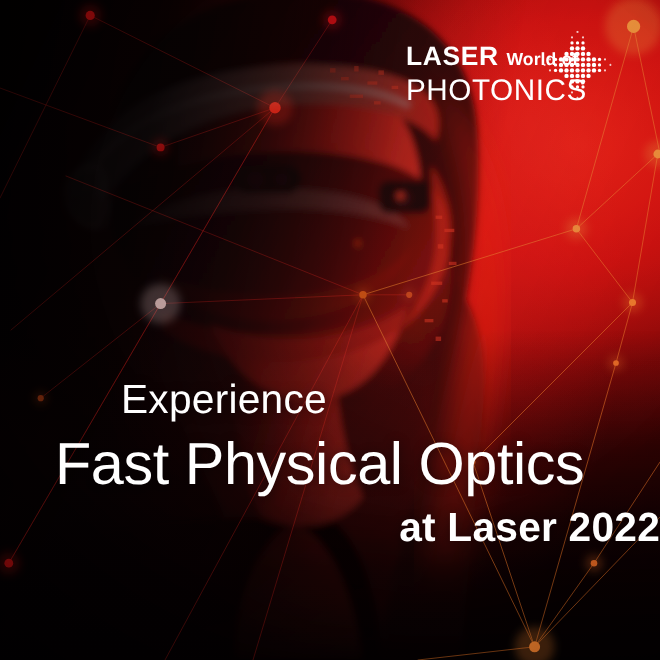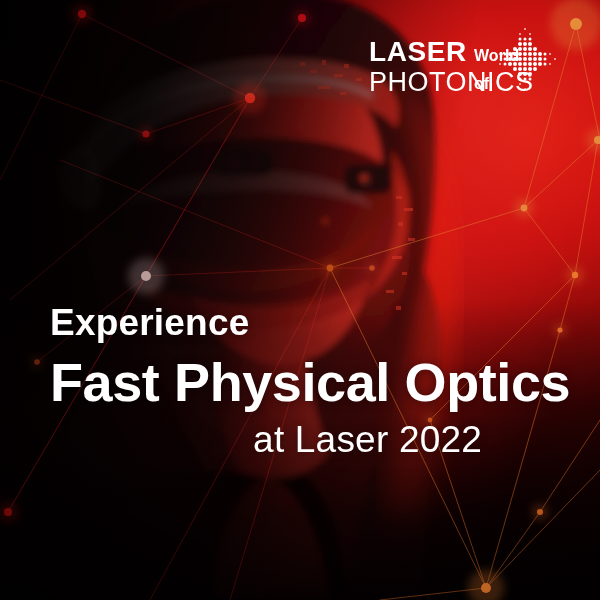--- a/index.html
+++ b/index.html
@@ -92,21 +92,21 @@
     text-align: left;
     color: #ffffff;
   }
   .logo-line-1 {
     display: flex;
     align-items: baseline;
     gap: 7px;
     height: 28px;
   }
   .logo-laser {
-    font-size: 28px;
+    font-size: 24px;
     font-weight: bold;
     letter-spacing: 0.6px;
     line-height: 28px;
     font-family: "Liberation Sans", sans-serif;
   }
   .logo-worldof {
     font-size: 16px;
     font-weight: bold;
     line-height: 28px;
     letter-spacing: 0.1px;
@@ -132,41 +132,41 @@
     position: absolute;
     left: 0;
     right: 0;
     top: 300px;
     z-index: 40;
     color: #ffffff;
     text-shadow: 0 1px 10px rgba(0,0,0,0.45);
   }
   #copy-eyebrow {
     font-size: 37px;
-    font-weight: 700;
+    font-weight: 400;
     letter-spacing: 0.2px;
     line-height: 46px;
-    padding-left: 50px;
+    padding-left: 110px;
+    margin-top: 40px;
   }
   #copy-headline {
     font-size: 54px;
-    font-weight: bold;
+    font-weight: normal;
     letter-spacing: -0.4px;
     line-height: 64px;
     padding-left: 50px;
     margin-top: 4px;
     white-space: nowrap;
   }
   #copy-subline {
     font-size: 37px;
-    font-weight: 400;
+    font-weight: 700;
     letter-spacing: 0.2px;
     line-height: 48px;
     text-align: right;
-    padding-right: 118px;
     margin-top: 2px;
   }
 </style>
 </head>
 <body>
 
 <div id="banner">
 
   <div class="layer" id="bg-base"></div>
   <div class="layer" id="bg-glow-right"></div>

